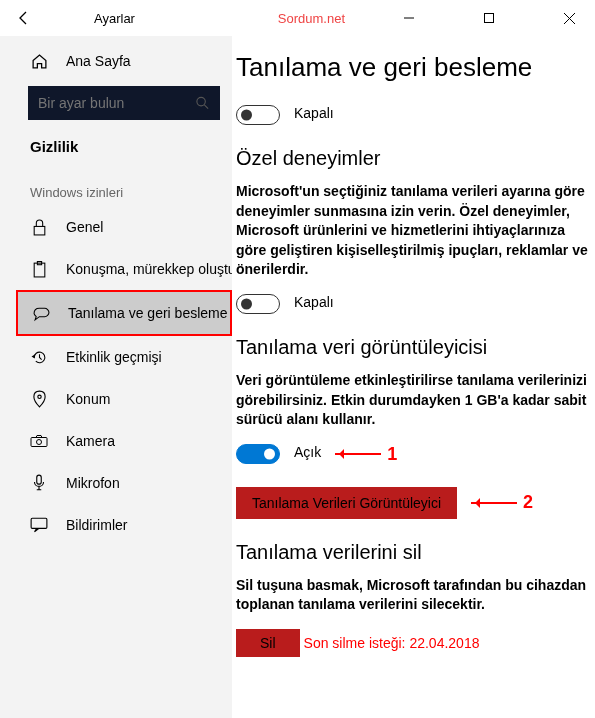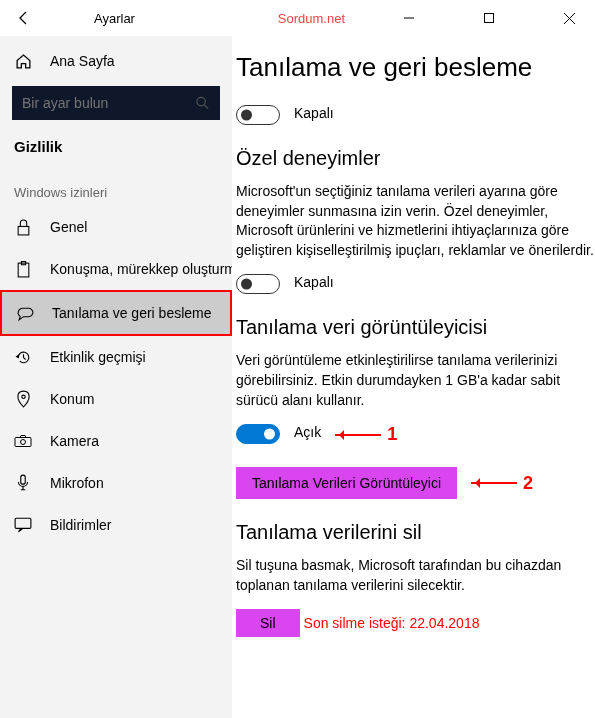--- a/index.html
+++ b/index.html
@@ -42,20 +42,21 @@
       flex: 1;
       min-height: 0;
     }
     .sidebar {
       width: 232px;
       background: #f3f3f3;
       display: flex;
       flex-direction: column;
       padding-top: 6px;
       overflow: hidden;
+      padding-left: 16px;
     }
     .sidebar .home {
       display: flex; align-items: center;
       padding: 10px 14px;
       gap: 18px;
     }
     .sidebar .search-wrap {
       margin: 6px 12px 10px 12px;
     }
     .sidebar .search {
@@ -119,23 +120,23 @@
       position: absolute; top: 50%; transform: translateY(-50%);
       width: 11px; height: 11px; border-radius: 50%;
       background: #333; left: 4px;
     }
     .toggle.on { background: #0078d4; border-color: #0078d4; }
     .toggle.on .knob { background: #fff; left: auto; right: 4px; }
     .main h2 {
       font-weight: 400; font-size: 20px;
       margin: 8px 0 12px 0;
     }
-    .main p { font-size: 14px; margin-bottom: 14px; line-height: 1.4; }
+    .main p { font-size: 14px; margin-bottom: 14px; line-height: 1.4; font-weight: bold; }
     .btn {
-      background: #d946ef;
+      background: #b91c1c;
       border: none;
       padding: 8px 16px;
       font-size: 14px;
       font-family: inherit;
     }
     .btn.small { padding: 6px 24px; }
     .annotation-arrow {
       display: inline-flex; align-items: center;
       color: red; font-weight: bold; font-size: 18px;
       gap: 6px;

